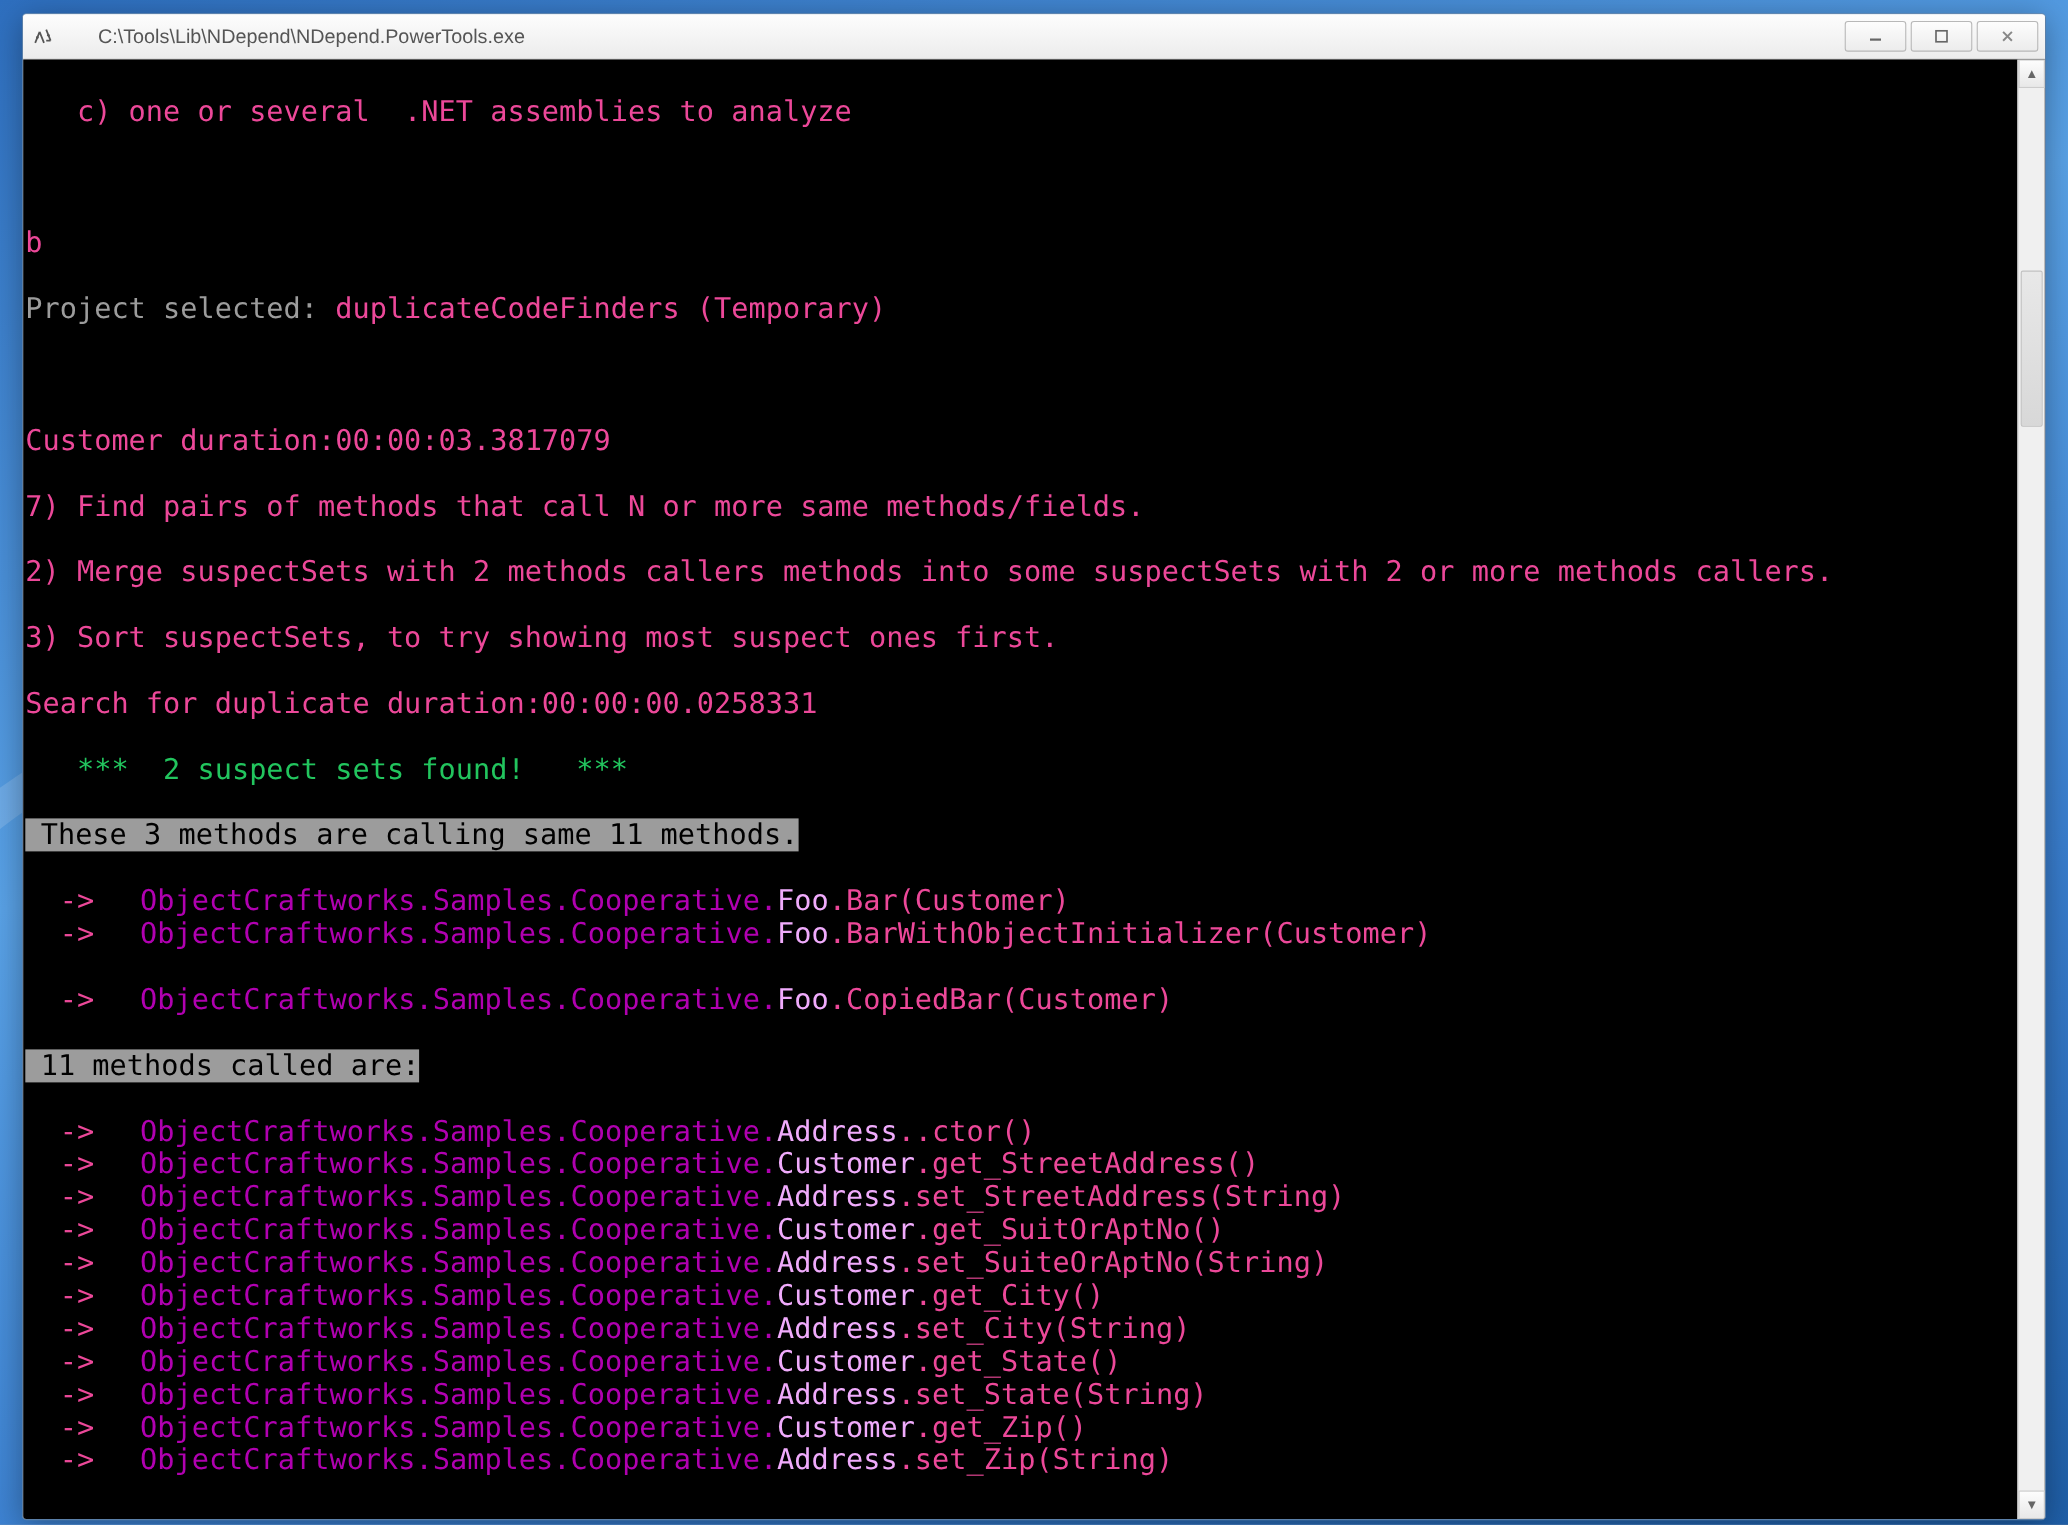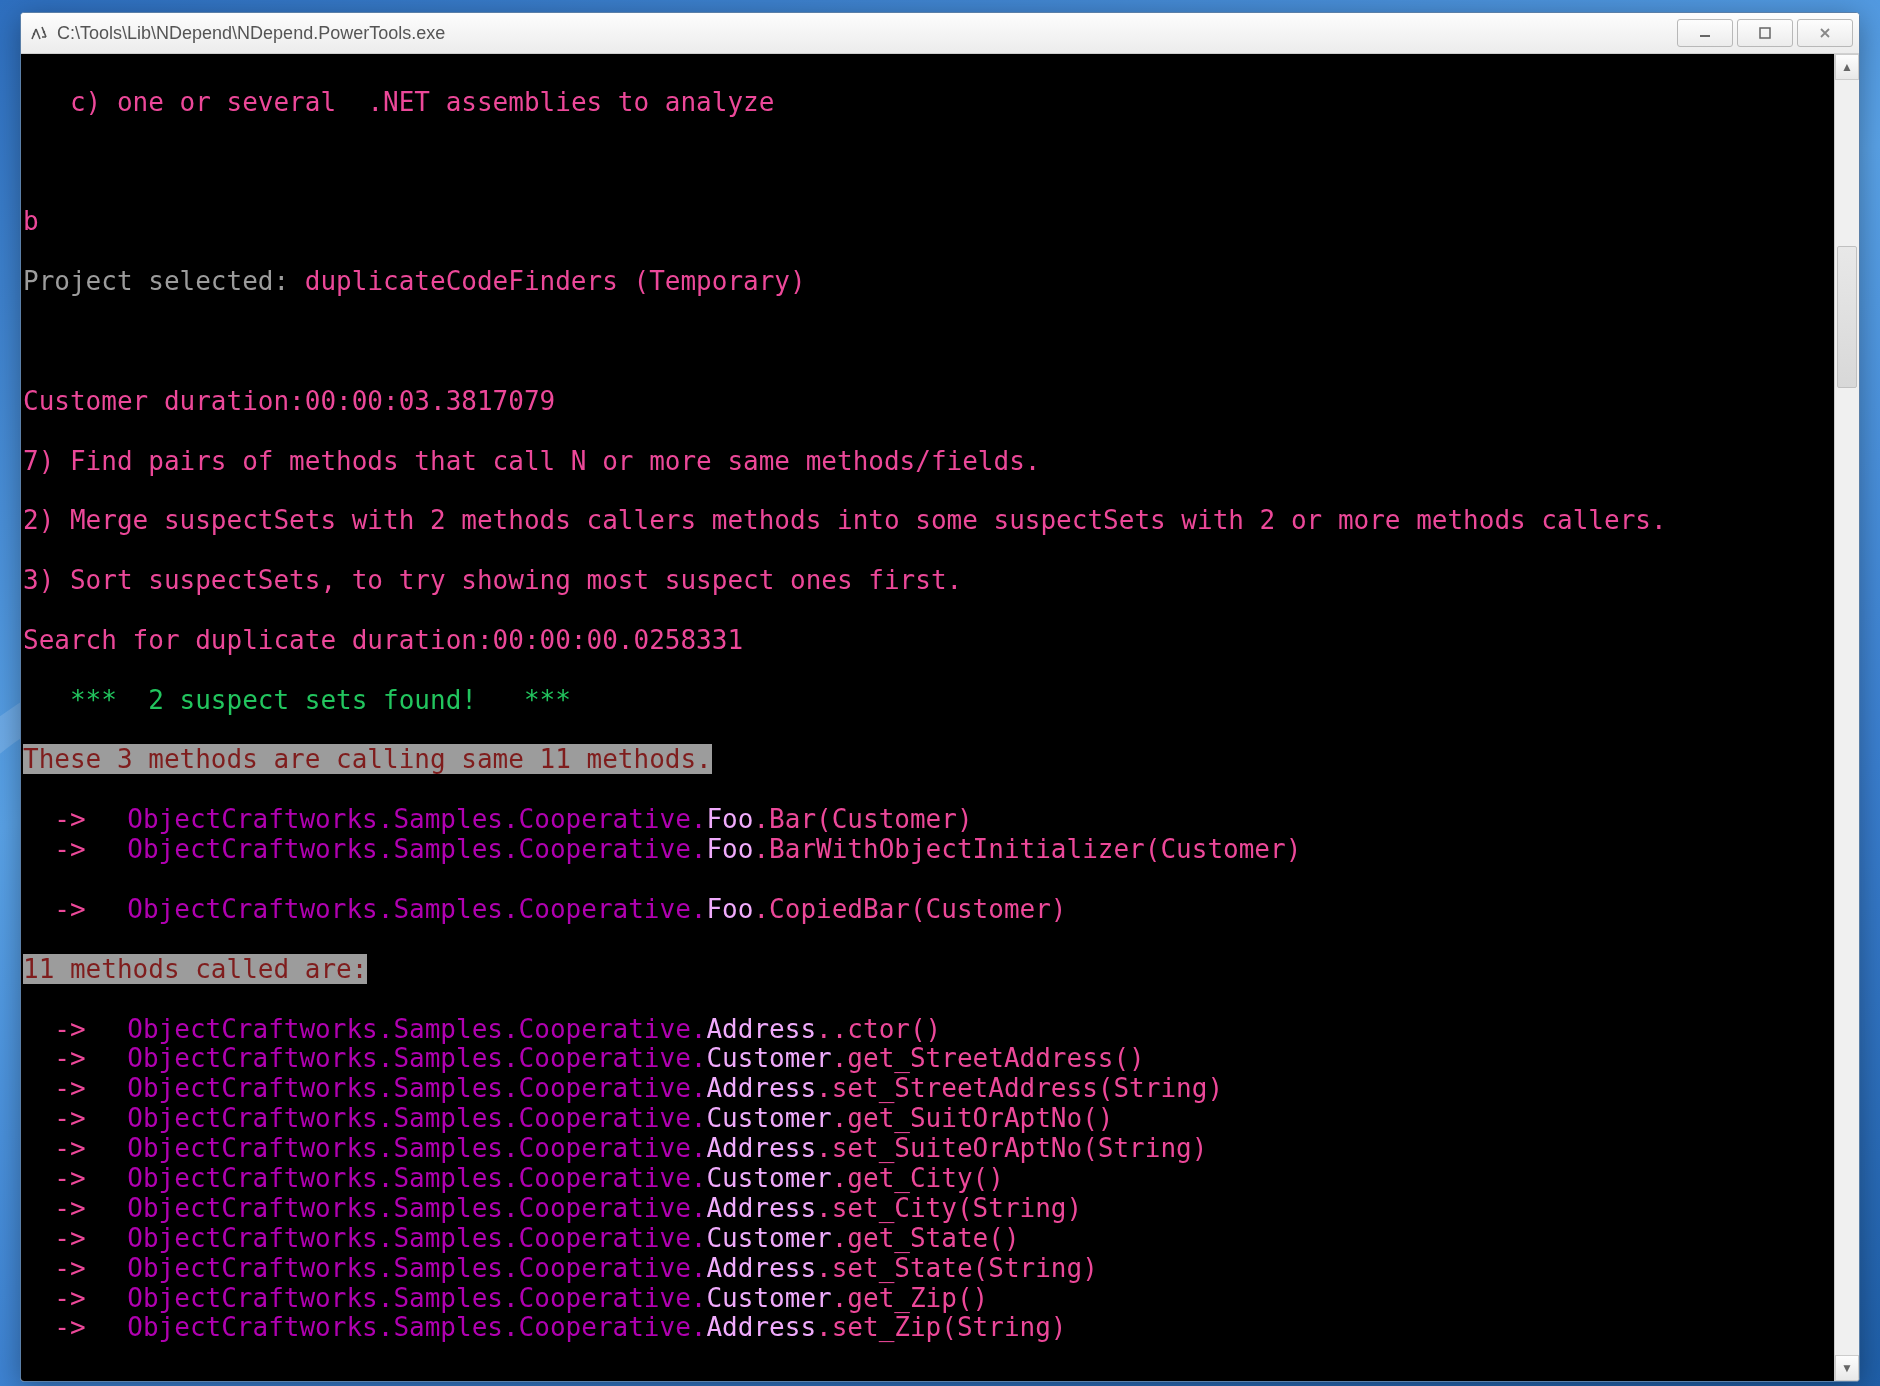--- a/index.html
+++ b/index.html
@@ -43,20 +43,21 @@
 
   .titlebar {
     height: 40px;
     background: linear-gradient(#fdfdfd, #ececec);
     border-bottom: 1px solid #d0d0d0;
     display: flex;
     align-items: center;
     padding: 0 6px 0 8px;
     font-size: 18px;
     color: #555;
+    gap: 32px;
   }
 
   .titlebar .app-icon {
     margin-right: 8px;
     display: flex;
     align-items: center;
   }
 
   .titlebar .title-text { flex: 1; }
 
@@ -117,21 +118,21 @@
     border:1px solid #c0c0c0;
     border-radius:2px;
     cursor: pointer;
   }
 
   .c-white { color: #ec4899; }
   .c-gray  { color: #9c9c9c; }
   .c-yellow{ color: #22c55e; }
   .c-magenta{ color: #f0abfc; }
   .c-darkmag{ color: #b000b0; margin-left: 26px; }
-  .hl-gray  { background: #9c9c9c; color:#7f1d1d; }
+  .hl-gray  { background: #9c9c9c; color:#000000;padding-left:14px; }
 
   .line { display:block; white-space: pre-wrap; word-break: break-word; }
 
 </style>
 </head>
 <body>
 
 <div class="bg-swoosh"></div>
 
 <div class="window">

